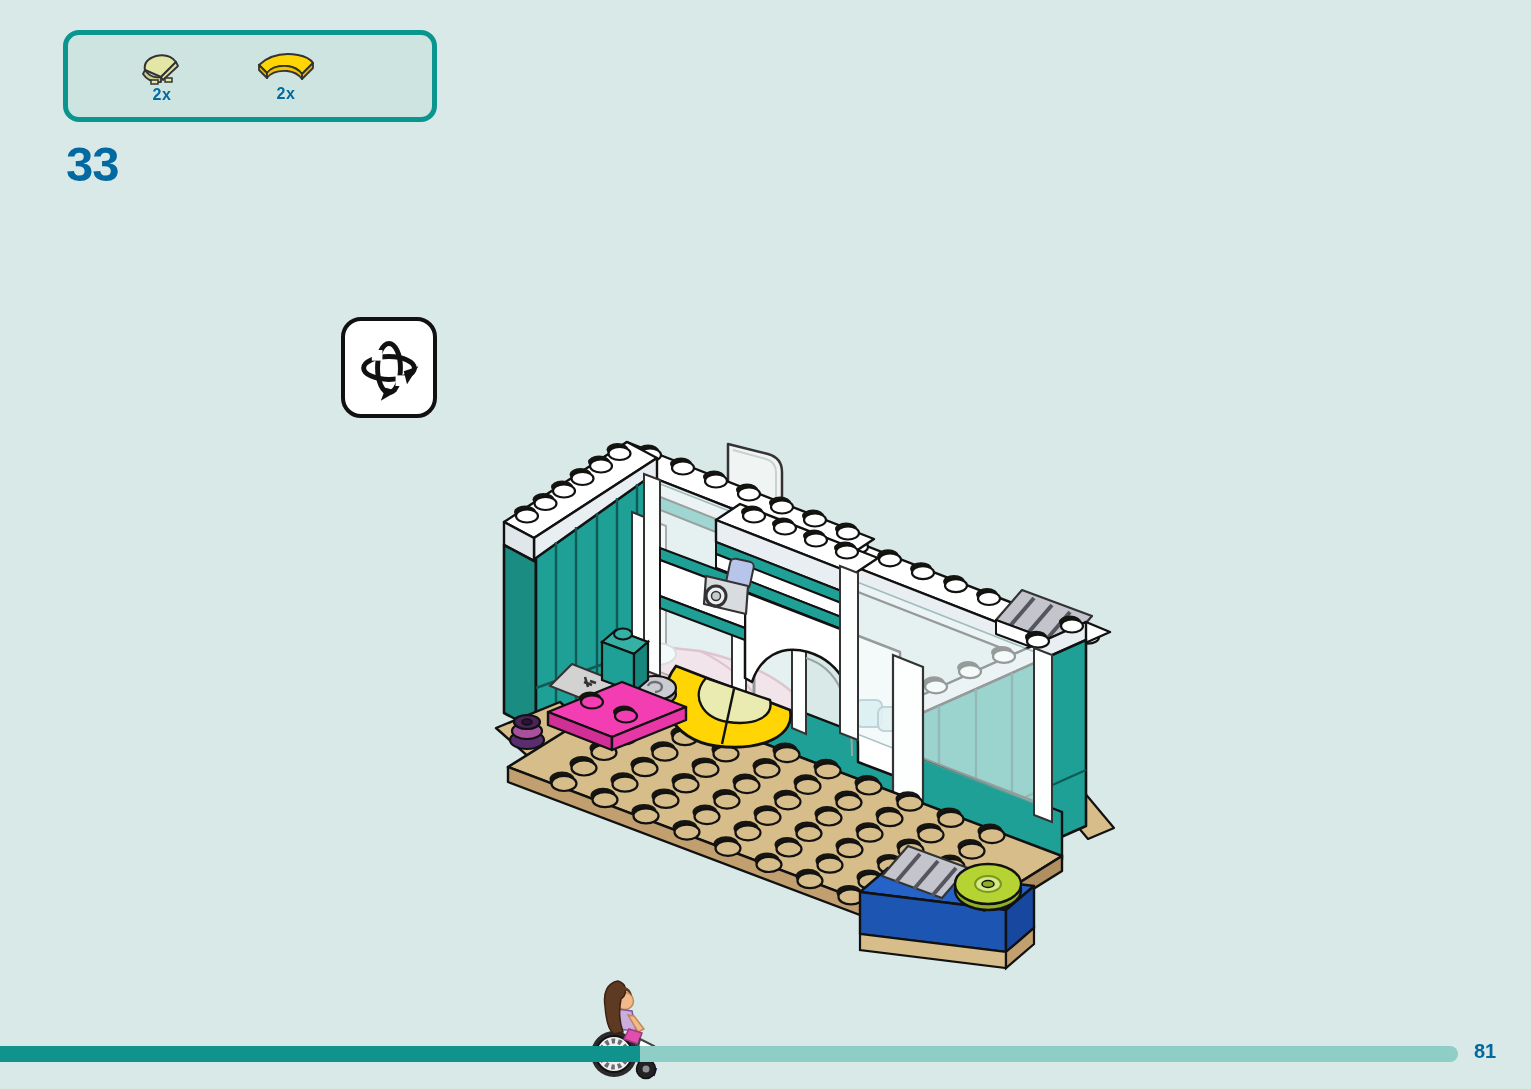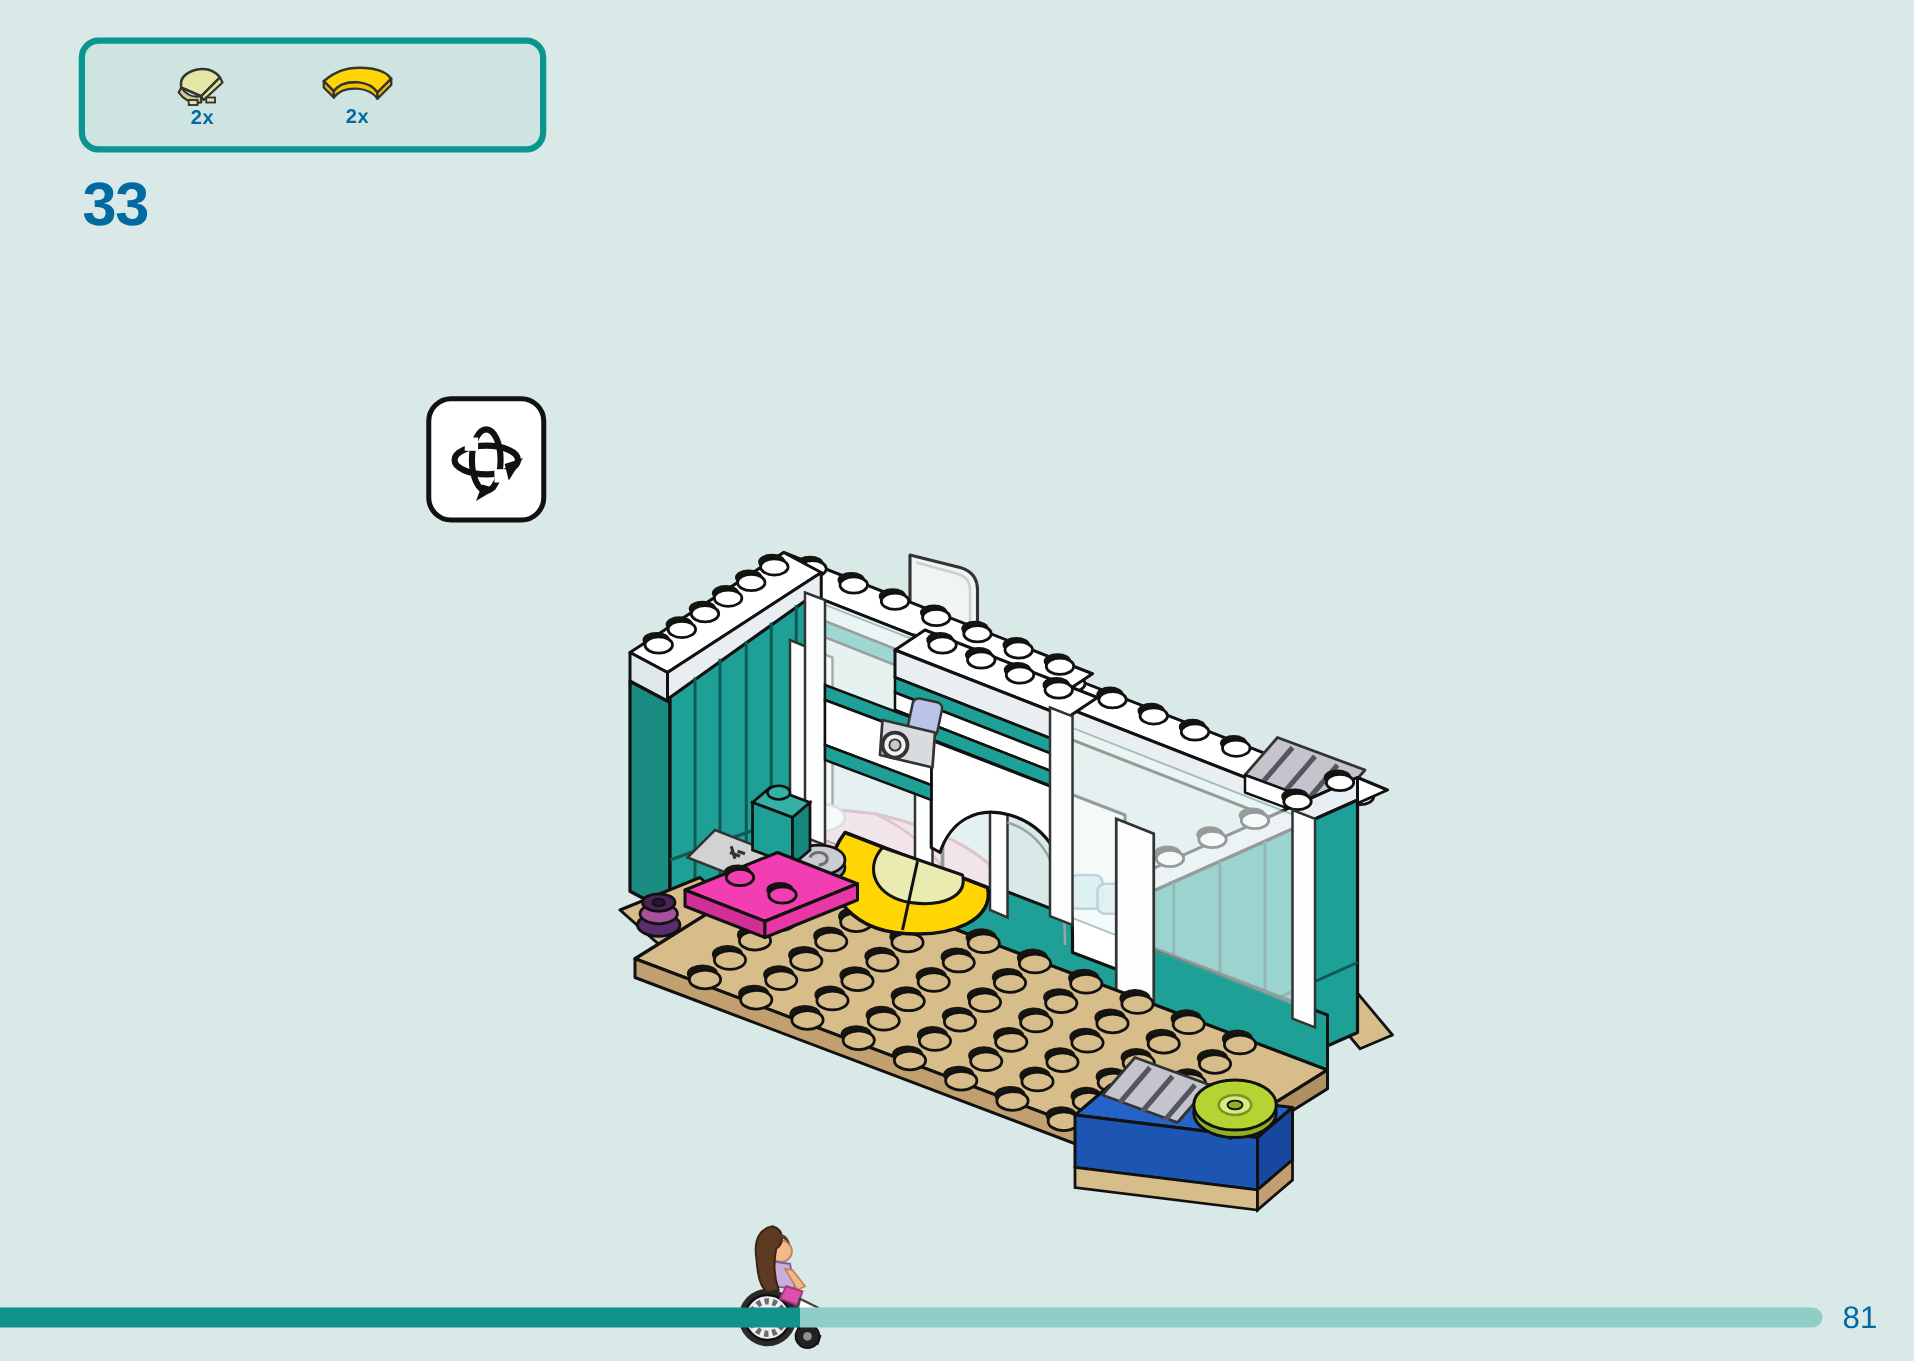--- a/index.html
+++ b/index.html
@@ -14,21 +14,21 @@
   .part .count{font-size:16px;font-weight:bold;margin-top:1px;letter-spacing:.5px;}
   
   #step-number{position:absolute;left:66px;top:136px;font-size:49px;font-weight:bold;letter-spacing:-1px;}
   
   #rotate-box{position:absolute;left:341px;top:317px;width:88px;height:93px;background:#fff;
               border:4.5px solid #111;border-radius:20px;display:flex;align-items:center;justify-content:center;}
   
   #bar-done{position:absolute;left:0;top:1046px;width:640px;height:16px;background:#10938d;}
   #bar-rest{position:absolute;left:640px;top:1046px;width:818px;height:16px;background:#8fcec7;
             border-radius:0 8px 8px 0;}
-  #page-number{position:absolute;left:1474px;top:1040px;font-size:25px;font-weight:normal;}
+  #page-number{position:absolute;left:1474px;top:1040px;font-size:20px;font-weight:bold;}
   #model-svg{position:absolute;left:478px;top:420px;}
   #minifig{position:absolute;left:589px;top:977px;}
 </style>
 </head>
 <body>
 
 <div id="page">
 
   <div id="parts-box">
     <div class="part">

